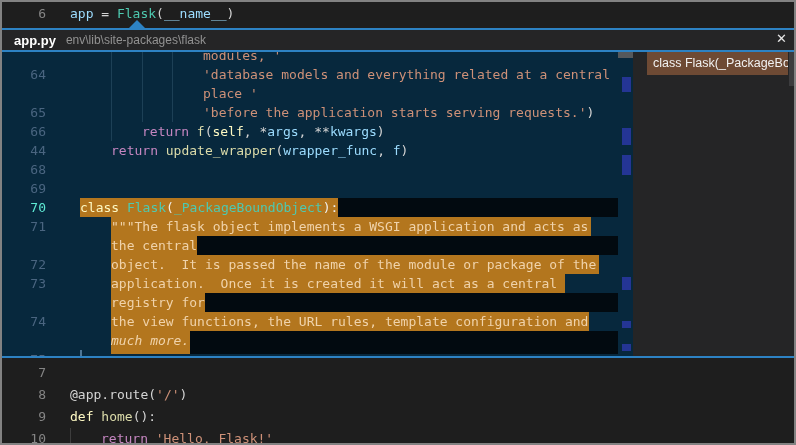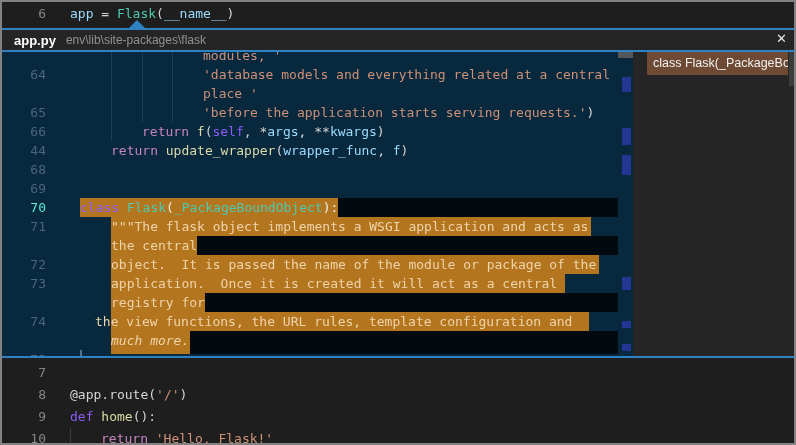--- a/index.html
+++ b/index.html
@@ -41,21 +41,21 @@
   .hl.dark{background:#020a10;}
   .guide{position:absolute;top:0;bottom:0;width:1px;}
   .peek-editor .guide{background:#1d4056;}
   .main .guide{background:#3d3d3d;}
   .cursor{position:absolute;top:0;bottom:0;width:2px;background:#4f7695;}
   .ln{position:absolute;left:0;top:0;width:46px;text-align:right;}
   .peek-editor .ln{color:#4a6580;}
   .peek-editor .ln.bright{color:#5eead4;}
   .main .ln{color:#858585;}
   .code{position:absolute;top:0;white-space:pre;}
-  .tk-kw{color:#8b5cf6;}   .tk-ctrl{color:#c586c0;} .tk-cls{color:#4ec9b0;}
+  .tk-kw{color:#fef9c3;}   .tk-ctrl{color:#c586c0;} .tk-cls{color:#4ec9b0;}
   .tk-fn{color:#dcdcaa;}   .tk-var{color:#9cdcfe;}  .tk-str{color:#ce9178;}
   .tk-strsel{color:#f0d3ab;} .tk-pln{color:#d4d4d4;} .tk-plnsel{color:#f0efec;}
   .win-border{position:absolute;inset:0;border:2px solid #828282;pointer-events:none;}
 </style>
 </head>
 <body>
 
 <div class="win">
 
   <div class="ed-top main">
@@ -145,21 +145,21 @@
             <span class="code" style="left: 111px;"><span class="tk-strsel">application.  Once it is created it will act as a central</span></span>
           </div>
           <div class="crow" style="top: 241px; height: 19px; line-height: 19px;">
             <div class="hl sel" style="left: 111px; width: 94px;"></div>
             <div class="hl dark" style="left: 205px; width: 413px;"></div>
             <span class="code" style="left: 111px;"><span class="tk-strsel">registry for</span></span>
           </div>
           <div class="crow" style="top: 260px; height: 19px; line-height: 19px;">
             <div class="hl sel" style="left: 111px; width: 478px;"></div>
             <span class="ln">74</span>
-            <span class="code" style="left: 95px;"><span class="tk-strsel">the view functions, the URL rules, template configuration and</span></span>
+            <span class="code" style="left: 111px;"><span class="tk-strsel">the view functions, the URL rules, template configuration and</span></span>
           </div>
           <div class="crow" style="top: 279px; height: 23px; line-height: 19px; font-style: italic;">
             <div class="hl sel" style="left: 111px; width: 79px;"></div>
             <div class="hl dark" style="left: 190px; width: 428px;"></div>
             <span class="code" style="left: 111px;"><span class="tk-strsel">much more.</span></span>
           </div>
           <div class="crow" style="top: 298px; height: 19px; line-height: 19px;">
             <div class="cursor" style="left: 80px;"></div>
             <span class="ln">75</span>
           </div>

